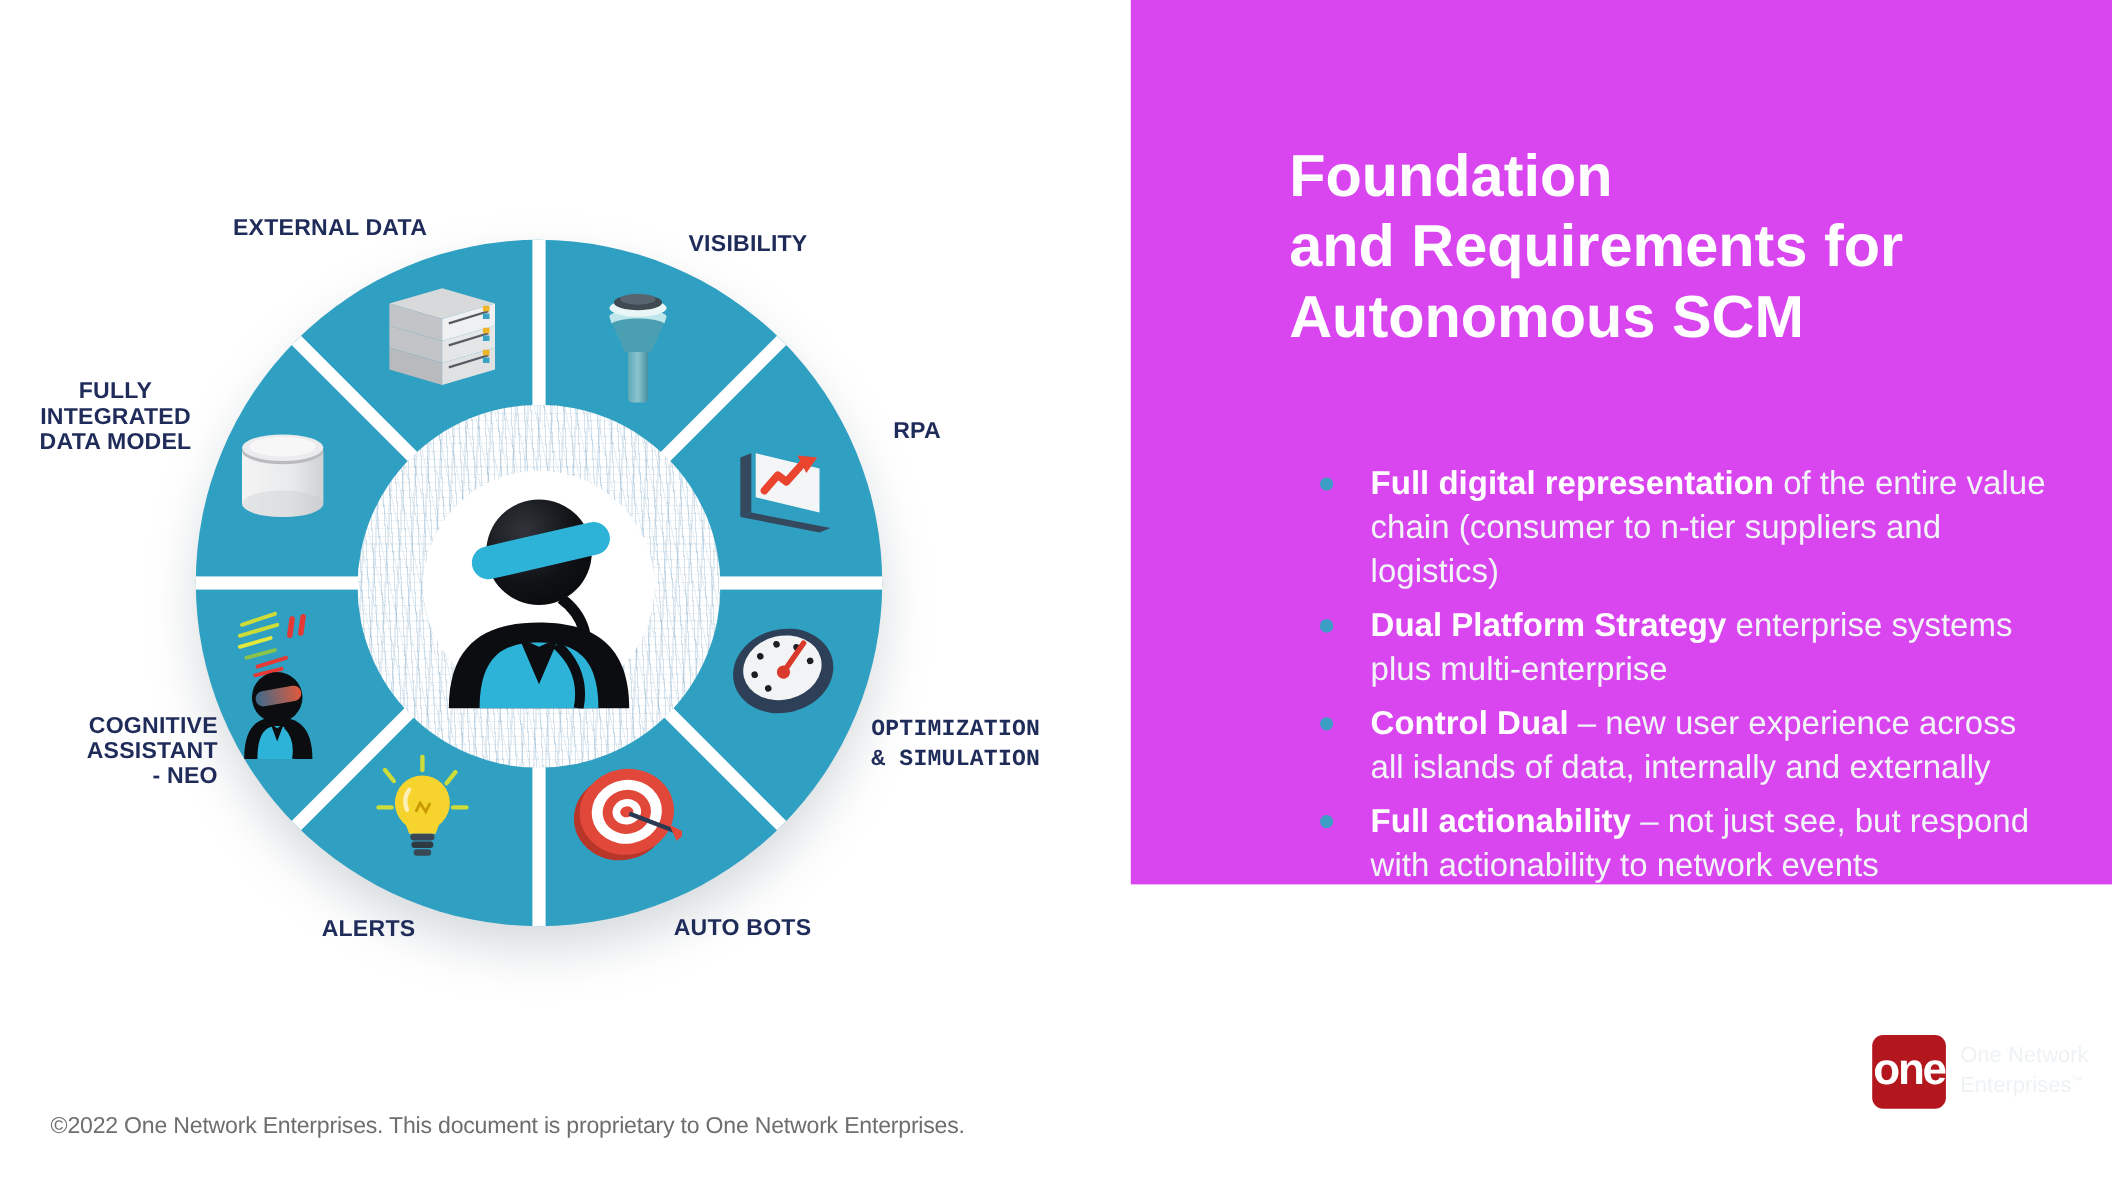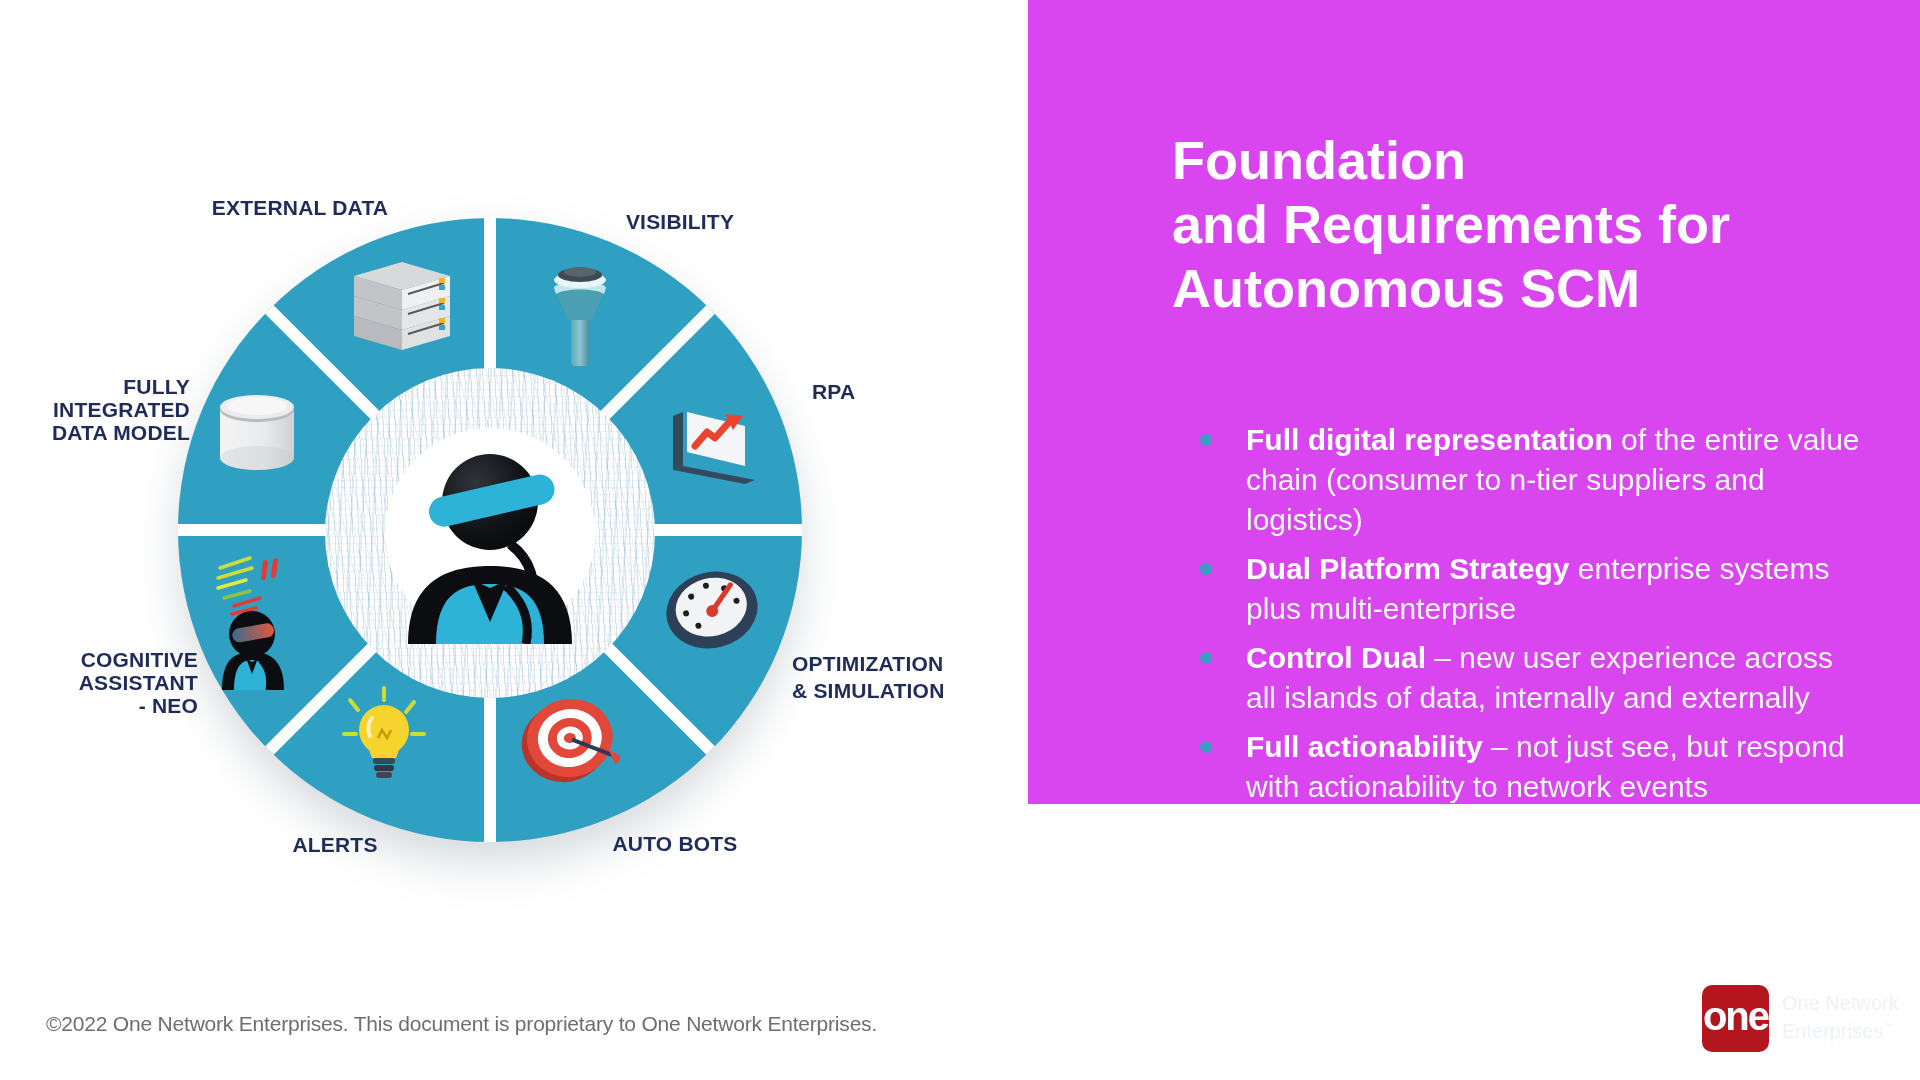--- a/index.html
+++ b/index.html
@@ -23,31 +23,31 @@
       repeating-linear-gradient(78deg, rgba(80,150,190,.14) 0 1px, transparent 1px 9px),
       repeating-linear-gradient(0deg, rgba(52,118,168,.08) 0 1px, transparent 1px 7px),
       #ffffff;
   }
   .hub-white{position:absolute;left:385px;top:428px;width:210px;height:210px;border-radius:50%;background:#ffffff;}
   .center-figure{position:absolute;left:390px;top:432px;width:200px;height:212px;}
   .wheel-icon{position:absolute;}
   .wheel-label{position:absolute;color:#1f2b59;font-weight:bold;font-size:21px;line-height:23px;letter-spacing:.2px;}
   .wl-center{text-align:center;}
   .wl-right{text-align:right;}
-  .wl-2line{line-height:27px;}
+  .wl-2line{line-height:27px;font-family:Liberation Mono, monospace;}
   .copyright{position:absolute;left:46px;top:1012px;font-size:21px;color:#6e6e6e;letter-spacing:-0.2px;}
   
   .right-panel{position:absolute;left:1028px;top:0;width:944px;height:804px;background:#d946ef;}
   .title{position:absolute;left:144px;top:128px;color:#ffffff;font-weight:bold;font-size:54px;line-height:64px;}
   .bullets{position:absolute;left:146px;top:404px;width:700px;margin:16px;padding:0;list-style:none;}
   .bullets li{position:relative;padding-left:56px;margin-bottom:9px;color:#f2f5f7;font-size:30px;line-height:40px;width:620px;}
   .bullets li .dot{position:absolute;left:10px;top:14px;width:12px;height:12px;border-radius:50%;background:#3b9dc4;}
   .bullets b{font-weight:bold;color:#ffffff;}
   
-  .logo{position:absolute;left:1702px;top:985px;width:210px;height:70px;}
+  .logo{position:absolute;left:1702px;top:941px;width:210px;height:70px;}
   .logo-mark{position:absolute;left:0;top:0;width:67px;height:67px;background:#b3161d;border-radius:10px;
              color:#ffffff;font-weight:bold;font-size:40px;letter-spacing:-2px;text-align:center;line-height:63px;}
   .logo-text{position:absolute;left:80px;top:6px;color:#eef2f5;font-size:20px;line-height:24px;}
   .logo-text sup{font-size:10px;}
 </style>
 </head>
 <body>
 
 <div class="slide">
 
@@ -244,21 +244,21 @@
       <div>AUTO BOTS</div>
     </div>
     <div class="wheel-label wl-center" style="left:260px;top:833px;width:150px;">
       <div>ALERTS</div>
     </div>
     <div class="wheel-label wl-right" style="left:46px;top:648px;width:152px;">
       <div>COGNITIVE</div>
       <div>ASSISTANT</div>
       <div>- NEO</div>
     </div>
-    <div class="wheel-label wl-right" style="left:20px;top:375px;width:170px;">
+    <div class="wheel-label wl-right" style="left:20px;top:344px;width:170px;text-align:center;">
       <div>FULLY</div>
       <div>INTEGRATED</div>
       <div>DATA MODEL</div>
     </div>
 
     <div class="copyright">©2022 One Network Enterprises. This document is proprietary to One Network Enterprises.</div>
   </div>
 
   <div class="right-panel">
     <div class="title">

